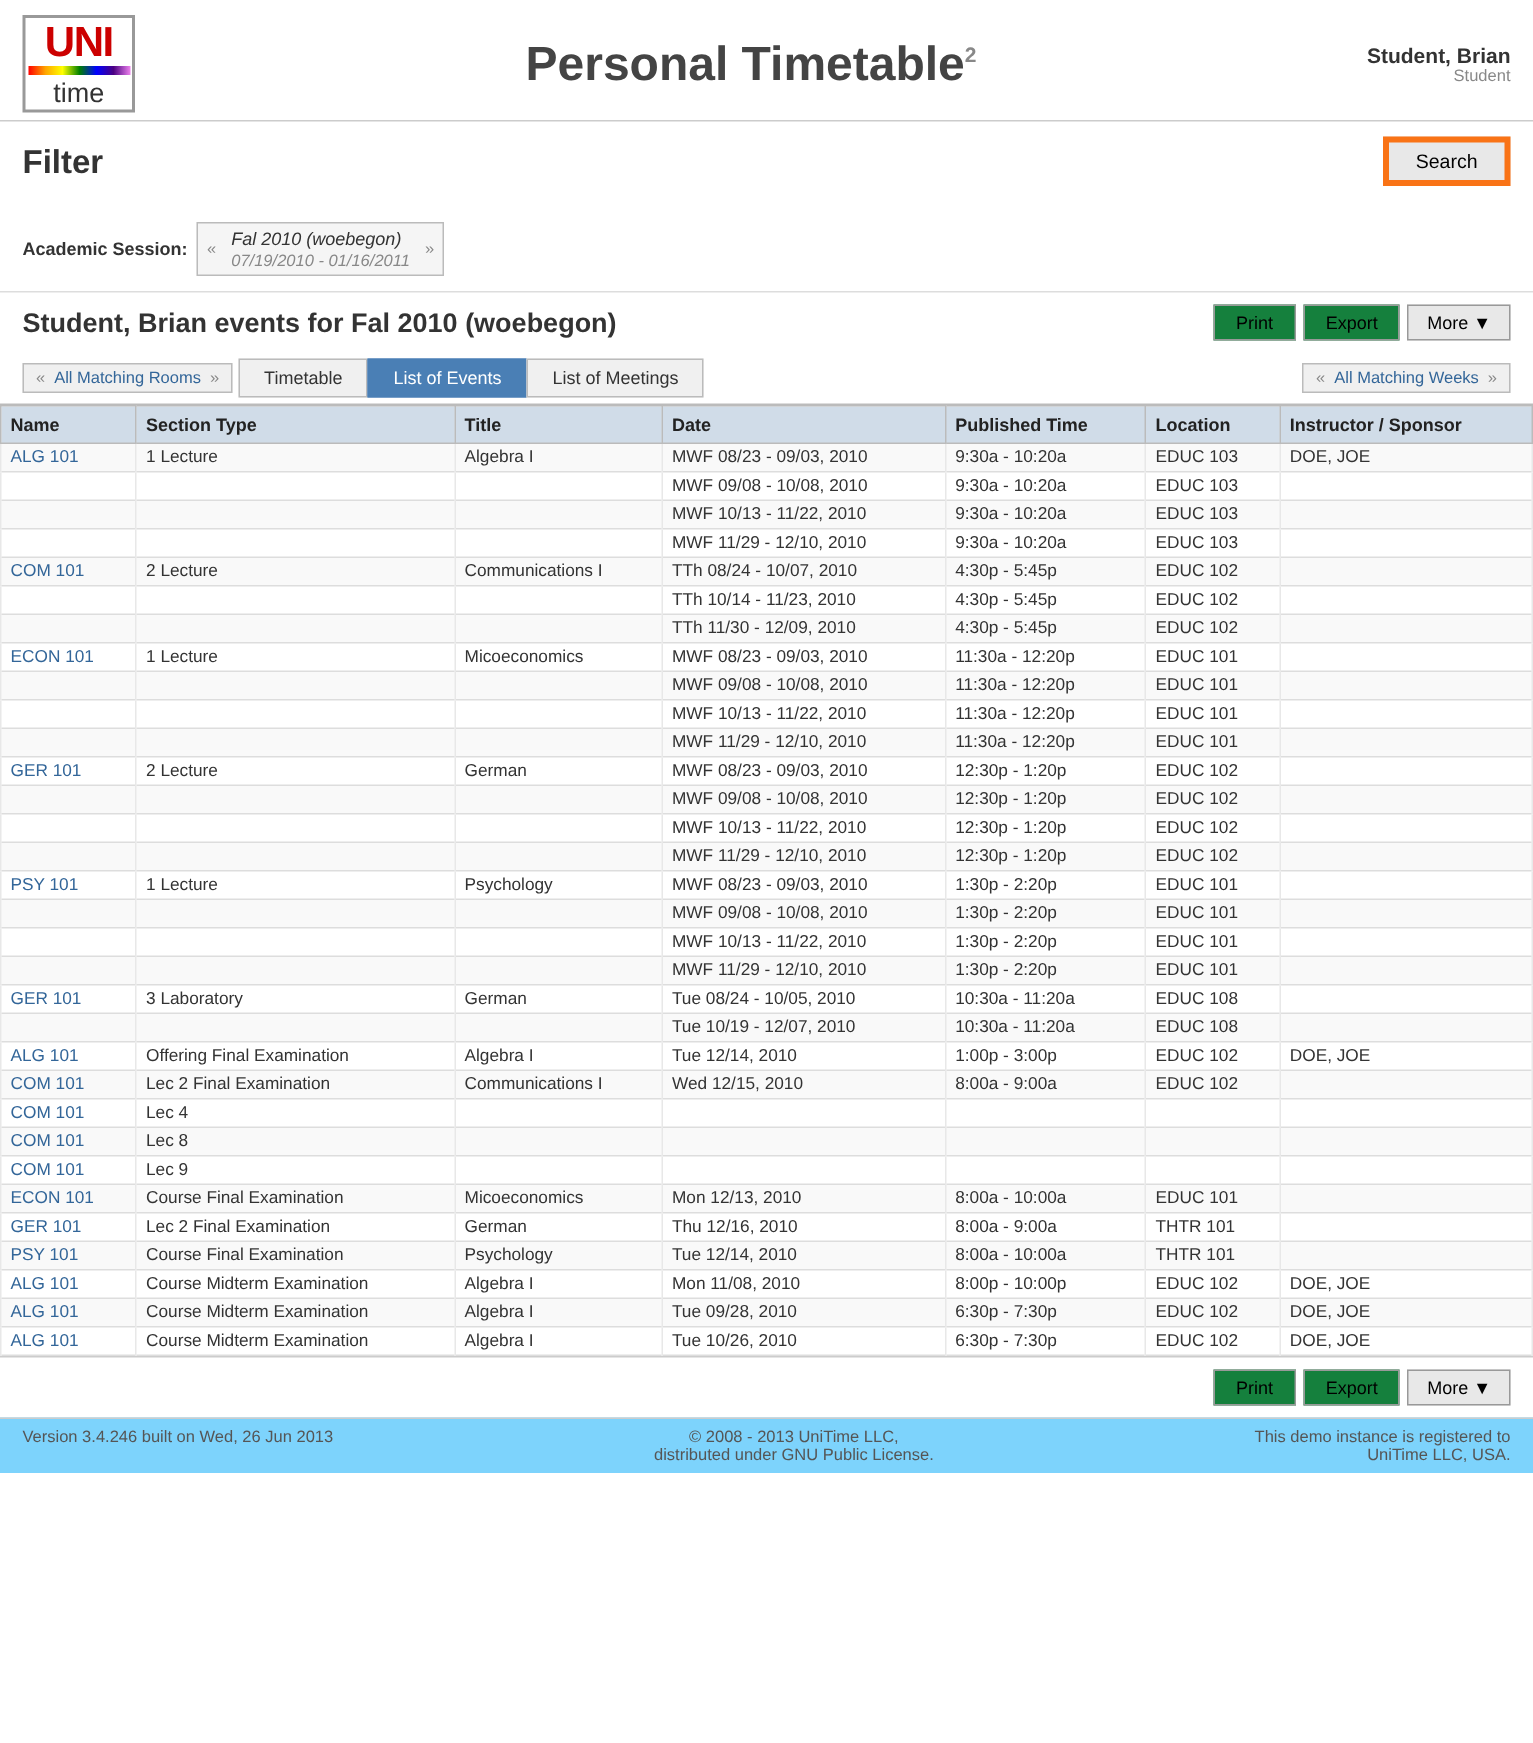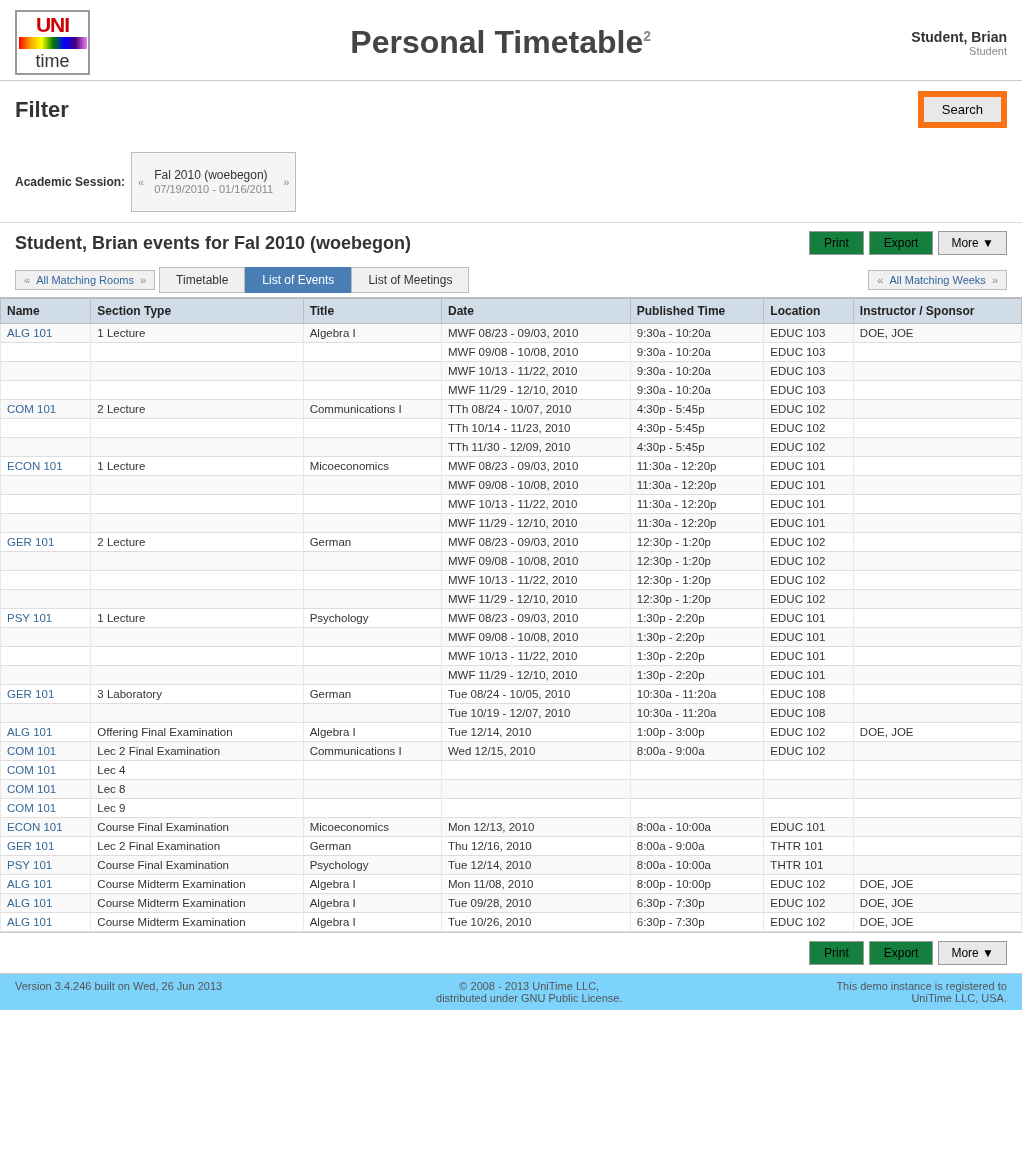--- a/index.html
+++ b/index.html
@@ -2,34 +2,34 @@
 <html><head>
   <meta charset="utf-8">
   <style>
     * { box-sizing: border-box; margin: 0; padding: 0; }
     body { font-family: Arial, sans-serif; font-size: 12px; background: #fff; color: #333; width: 1022px; }
 
     
     #header { display: flex; align-items: center; justify-content: space-between; padding: 10px 15px 5px; border-bottom: 1px solid #ccc; }
     #logo { display: flex; align-items: center; }
     #logo-box { background: #fff; border: 2px solid #999; width: 75px; height: 65px; display: flex; flex-direction: column; align-items: center; justify-content: center; }
-    #logo-uni { font-size: 21px; font-weight: bold; color: #c00; letter-spacing: -1px; text-align: center; }
+    #logo-uni { font-size: 28px; font-weight: bold; color: #c00; letter-spacing: -1px; text-align: center; }
     #logo-time { font-size: 18px; color: #333; }
     #logo-rainbow { height: 12px; width: 68px; background: linear-gradient(to right, red, orange, yellow, green, blue, indigo, violet); margin-bottom: 2px; }
     #page-title { font-size: 32px; font-weight: bold; color: #444; }
     #page-title sup { font-size: 14px; color: #888; }
     #user-info { text-align: right; font-size: 12px; }
     #user-name { font-size: 14px; font-weight: bold; }
     #user-role { color: #888; font-size: 11px; }
 
     
     #filter-section { padding: 10px 15px; border-bottom: 1px solid #ddd; }
     #filter-header { display: flex; justify-content: space-between; align-items: center; margin-bottom: 24px; }
     #filter-title { font-size: 22px; font-weight: bold; }
-    .search-btn { background: #e8e8e8; border: 6px solid #f97316; padding: 5px 18px; font-size: 13px; cursor: pointer; }
+    .search-btn { background: #e8e8e8; border: 4px solid #f97316; padding: 5px 18px; font-size: 13px; cursor: pointer; }
     #academic-session { display: flex; align-items: center; font-size: 12px; gap: 6px; }
     #session-label { font-weight: bold; }
     #session-nav { display: flex; align-items: center; gap: 4px; border: 1px solid #bbb; background: #f5f5f5; padding: 3px 6px; }
     #session-nav .nav-arrow { color: #888; font-size: 11px; cursor: pointer; }
     #session-name { font-size: 12px; }
     #session-dates { color: #888; font-size: 11px; }
 
     
     #events-header { padding: 8px 15px; display: flex; align-items: center; justify-content: space-between; gap: 48px; }
     #events-title { font-size: 18px; font-weight: bold; }
@@ -83,21 +83,21 @@
 
 <div id="filter-section">
   <div id="filter-header">
     <div id="filter-title">Filter</div>
     <button class="search-btn">Search</button>
   </div>
   <div id="academic-session">
     <span id="session-label">Academic Session:</span>
     <div id="session-nav">
       <span class="nav-arrow">«</span>
-      <span style="margin:12px 6px;">
+      <span style="margin:0 6px;font-style:italic;">
         <span id="session-name">Fal 2010 (woebegon)</span>
         <br>
         <span id="session-dates">07/19/2010 - 01/16/2011</span>
       </span>
       <span class="nav-arrow">»</span>
     </div>
   </div>
 </div>
 
 <div id="events-header">

